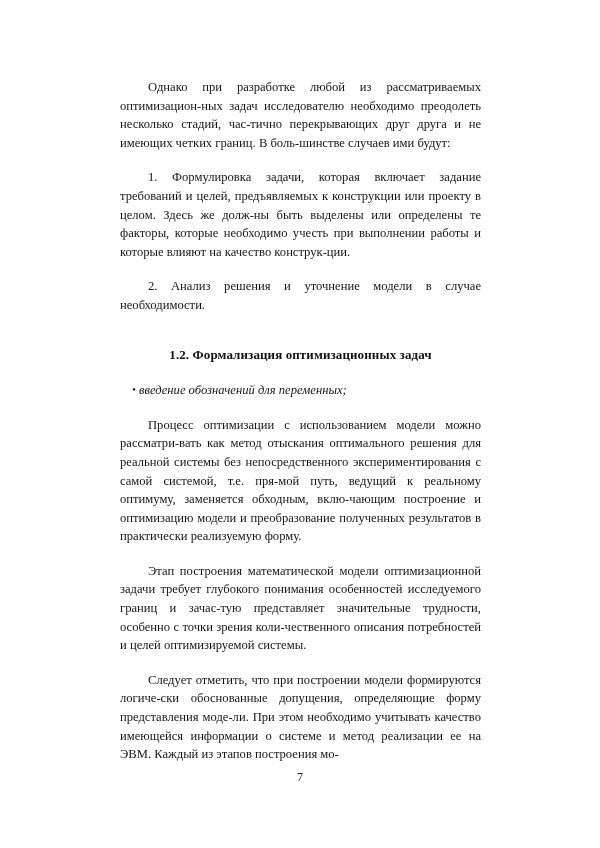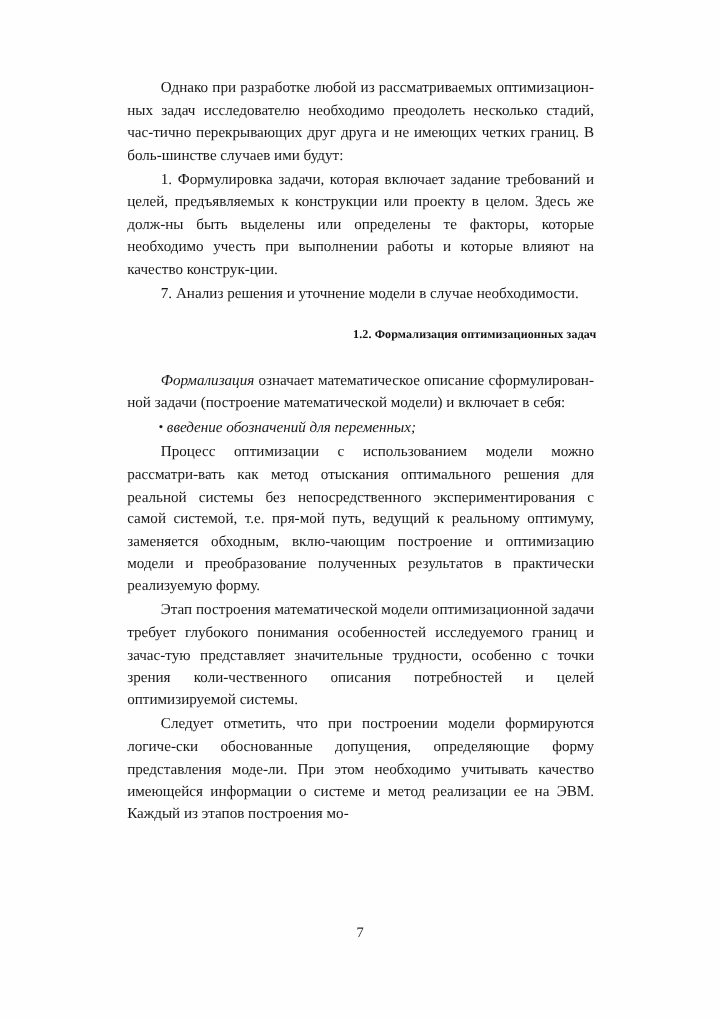--- a/index.html
+++ b/index.html
@@ -22,21 +22,21 @@
     height: 848px;
     background: #fefefe;
   }
   .text-block {
     position: absolute;
     left: 104px;
     top: 62px;
     width: 393px;
   }
   p {
-    margin: 2px;
+    margin: 16px;
     font-size: 12.6px;
     line-height: 18.6px;
     text-align: justify;
     text-justify: inter-word;
     hyphens: manual;
     color: #171717;
   }
   p.indent {
     text-indent: 28px;
   }
@@ -51,24 +51,24 @@
     color: #171717;
     text-indent: 28px;
     font-style: italic;
   }
   .bullet-item .dot {
     font-size: 11px;
     vertical-align: 1px;
   }
   h2.section-heading {
     margin: 0;
-    font-size: 10px;
+    font-size: 13px;
     line-height: 18.6px;
     font-weight: bold;
-    text-align: right;
+    text-align: center;
     color: #131313;
     letter-spacing: 0.1px;
   }
   .spacer-head-top { height: 15px; }
   .spacer-head-bottom { height: 16px; }
   .italic-term {
     font-style: italic;
   }
   .page-number {
     position: absolute;
@@ -86,29 +86,28 @@
 <div class="page">
 
   <div class="text-block">
 
     <p class="indent">Однако при разработке любой из рассматриваемых оптимизацион-ных задач исследователю необходимо преодолеть несколько стадий, час-тично перекрывающих друг друга и не имеющих четких границ. В боль-шинстве случаев ими будут:</p>
 
     <p class="numbered">1. Формулировка задачи, которая включает задание требований  и целей, предъявляемых к конструкции или проекту в целом. Здесь же долж-ны быть выделены или определены те факторы, которые необходимо учесть при выполнении работы и которые влияют на качество конструк-ции.</p>
 
 
 
-    <p class="numbered">7. Анализ решения и уточнение модели в случае необходимости.</p>
+    <p class="numbered">2. Анализ решения и уточнение модели в случае необходимости.</p>
 
     <div class="spacer-head-top"></div>
 
     <h2 class="section-heading">1.2. Формализация оптимизационных задач</h2>
 
     <div class="spacer-head-bottom"></div>
 
-    <p class="indent"><span class="italic-term">Формализация</span><span> означает математическое описание сформулирован-ной задачи (построение математической модели) и включает в себя:</span></p>
 
     <p class="bullet-item"><span class="dot">•</span>&nbsp;<span>введение обозначений для переменных;</span></p>
 
 
 
     <p class="indent">Процесс оптимизации с использованием модели можно рассматри-вать как метод отыскания оптимального решения для реальной системы без непосредственного экспериментирования с самой системой, т.е. пря-мой путь, ведущий к реальному оптимуму, заменяется обходным, вклю-чающим построение и оптимизацию модели и преобразование полученных результатов в практически реализуемую форму.</p>
 
     <p class="indent">Этап построения математической модели оптимизационной задачи требует глубокого понимания особенностей исследуемого границ и зачас-тую представляет значительные трудности, особенно  с точки зрения коли-чественного описания потребностей и целей оптимизируемой системы.</p>
 
     <p class="indent">Следует отметить, что при построении модели формируются логиче-ски обоснованные допущения, определяющие форму представления моде-ли. При этом необходимо учитывать качество имеющейся информации о системе и метод реализации ее на ЭВМ. Каждый из этапов построения мо-</p>

